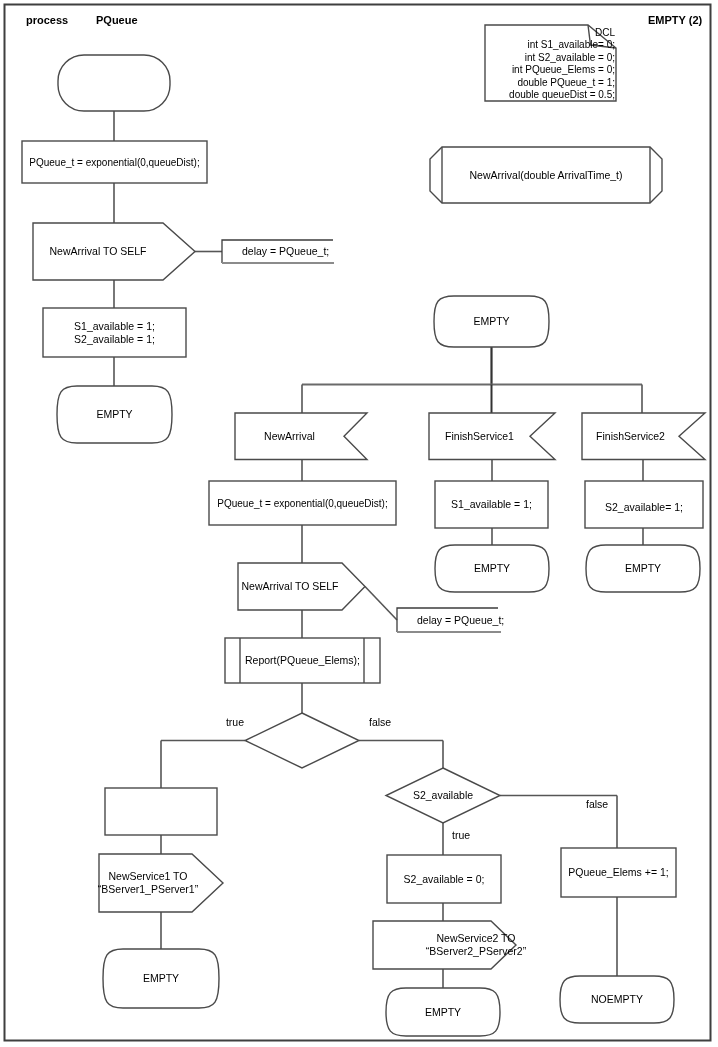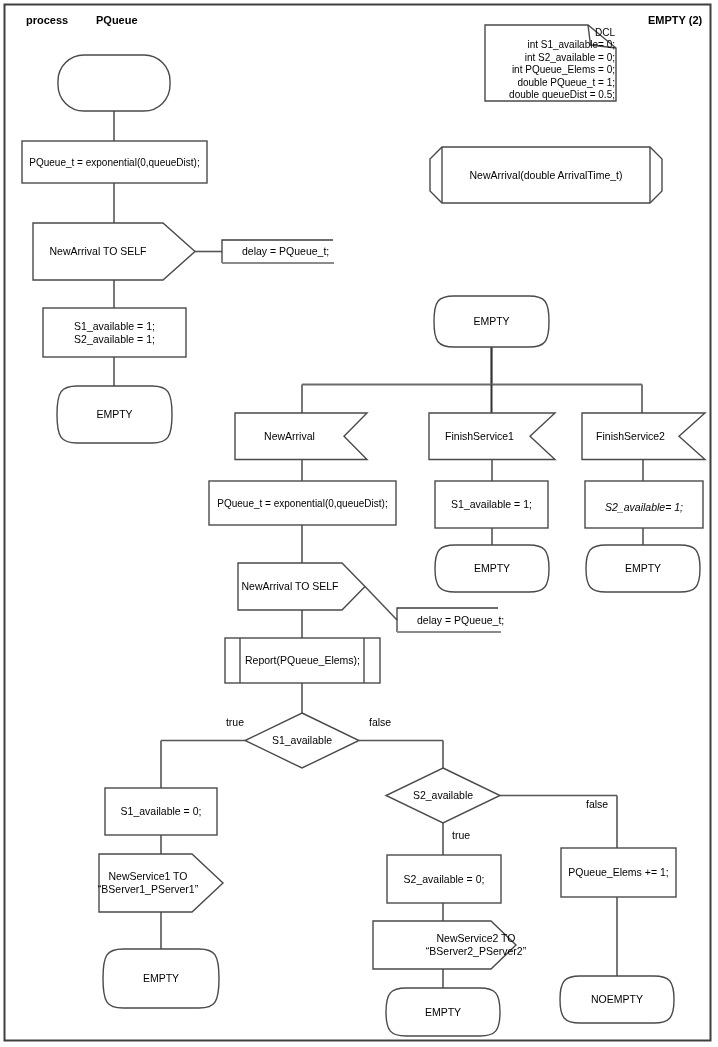--- a/index.html
+++ b/index.html
@@ -144,34 +144,32 @@
   <div class="txt" style="left:57px; top:386px; width:115px; height:57px;">EMPTY</div>
 
   <div class="txt" style="left:434px; top:296px; width:115px; height:51px;">EMPTY</div>
 
   <div class="txt" style="left:235px; top:413px; width:109px; height:46px;">NewArrival</div>
   <div class="txt" style="left:429px; top:413px; width:101px; height:46px;">FinishService1</div>
   <div class="txt" style="left:582px; top:413px; width:97px; height:46px;">FinishService2</div>
 
   <div class="txt" style="left:209px; top:481px; width:187px; height:44px; font-size:10px;">PQueue_t = exponential(0,queueDist);</div>
   <div class="txt" style="left:435px; top:481px; width:113px; height:47px;">S1_available = 1;</div>
-  <div class="txt" style="left:585px; top:481px; width:118px; height:53px;font-style:italic;">S2_available= 1;</div>
+  <div class="txt" style="left:585px; top:481px; width:118px; height:53px;">S2_available= 1;</div>
 
   <div class="txt" style="left:435px; top:545px; width:114px; height:47px;">EMPTY</div>
   <div class="txt" style="left:586px; top:545px; width:114px; height:47px;">EMPTY</div>
 
   <div class="txt" style="left:238px; top:563px; width:104px; height:47px;">NewArrival TO SELF</div>
   <div class="txt left" style="left:397px; top:608px; width:100px; height:24px;">delay = PQueue_t;</div>
   <div class="txt" style="left:225px; top:638px; width:155px; height:45px;">Report(PQueue_Elems);</div>
 
-  <div class="txt" style="left:245px; top:713px; width:114px; height:55px;">S1_available</div>
   <div class="flag" style="left:216px; top:716px; width:28px; text-align:right;">true</div>
   <div class="flag" style="left:369px; top:716px;">false</div>
 
-  <div class="txt" style="left:105px; top:788px; width:112px; height:47px;">S1_available = 0;</div>
   <div class="txt" style="left:99px; top:854px; width:98px; height:58px;">NewService1 TO
 “BServer1_PServer1”</div>
   <div class="txt" style="left:103px; top:949px; width:116px; height:59px;">EMPTY</div>
 
   <div class="txt" style="left:386px; top:768px; width:114px; height:55px;">S2_available</div>
   <div class="flag" style="left:452px; top:829px;">true</div>
   <div class="flag" style="left:586px; top:798px;">false</div>
 
   <div class="txt" style="left:387px; top:855px; width:114px; height:48px;">S2_available = 0;</div>
   <div class="txt" style="left:373px; top:921px; width:118px; height:48px;padding-left:44px;">NewService2 TO

